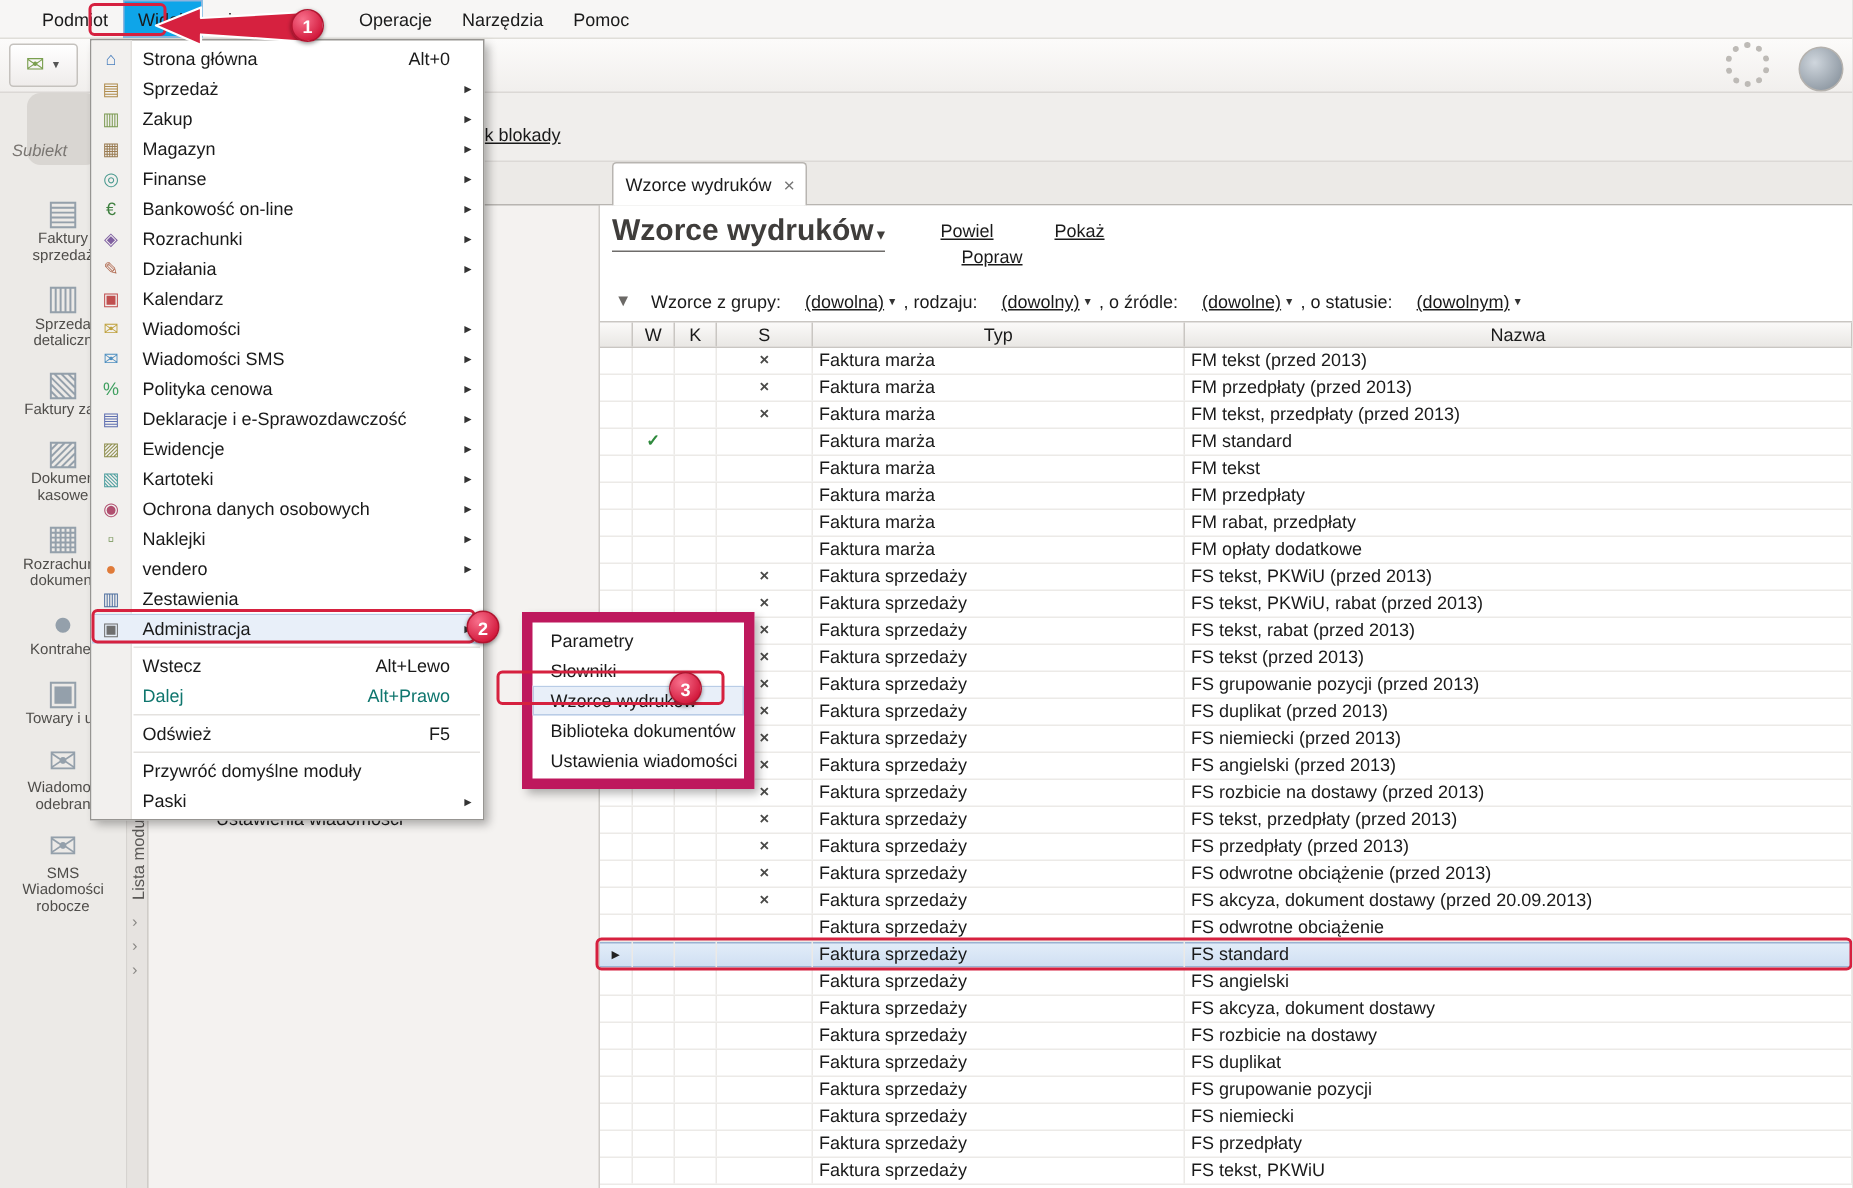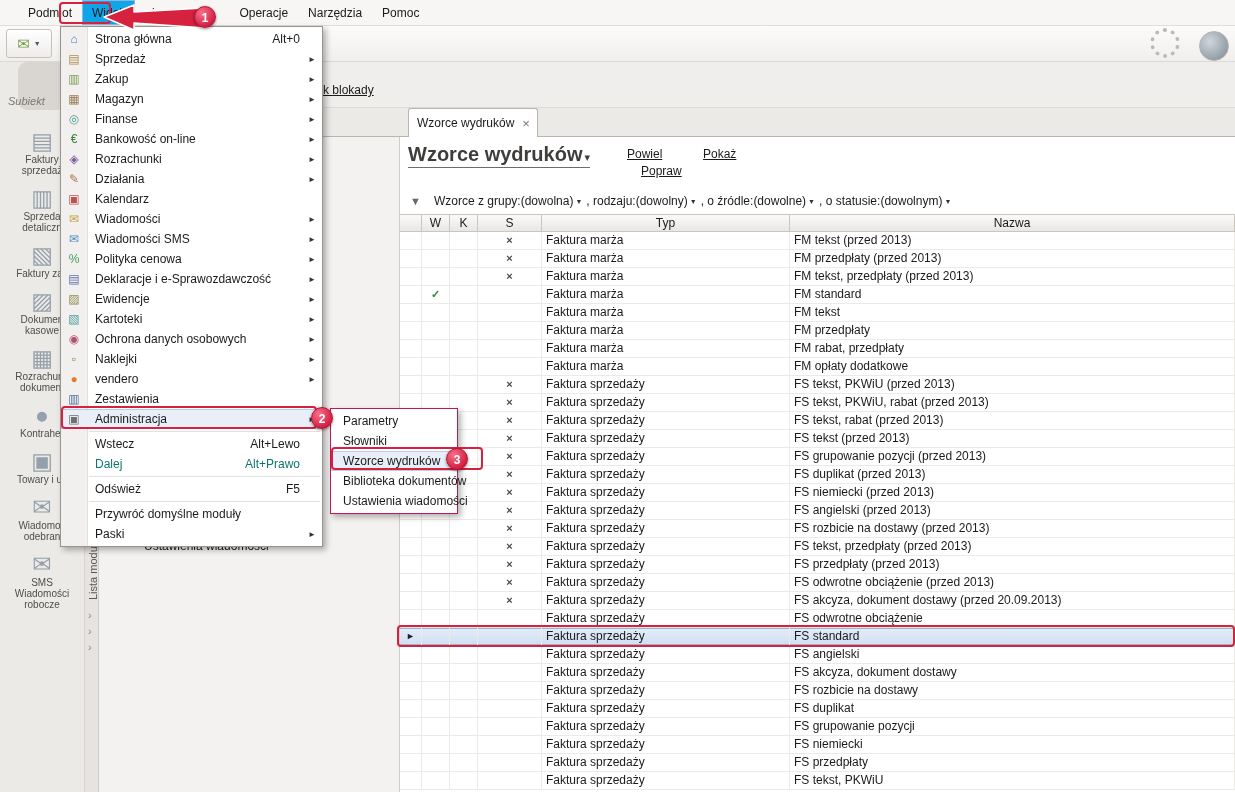--- a/index.html
+++ b/index.html
@@ -52,21 +52,21 @@
   .main{position:absolute;left:400px;top:137px;right:0;bottom:0;background:#fff;z-index:3}
   .page-title{position:absolute;left:8px;top:6px;font-size:20px;font-weight:bold;color:#3f3d3b;border-bottom:1px solid #6e6c6a;padding-bottom:1px;cursor:pointer;white-space:nowrap}
   .title-caret{font-size:11px;margin-left:2px;font-weight:normal}
   .action-link{position:absolute;text-decoration:underline;color:#1a1a1a;cursor:pointer}
   .lnk-powiel{left:227px;top:10px}
   .lnk-popraw{left:241px;top:27px}
   .lnk-pokaz{left:303px;top:10px}
   .filter-funnel{position:absolute;left:10px;top:58px;color:#6b6966;font-size:11px}
   .filter-row{position:absolute;left:30px;top:57px;display:flex;align-items:center;white-space:nowrap}
   .f-label{margin-left:4px}
-  .f-link{cursor:pointer;margin-left:0}
+  .f-link{text-decoration:underline;cursor:pointer;margin-left:16px}
   .f-caret{font-size:7px;color:#333;margin-left:2px;cursor:pointer}
 
   
   .grid{position:absolute;left:0;top:77px;right:0;bottom:0;overflow:hidden}
   .g-head,.g-row{display:grid;grid-template-columns:22px 28px 28px 64px 248px 1fr;height:18px}
   .g-head{background:linear-gradient(#fbfaf9,#e9e7e4);border-top:1px solid #c9c6c2;border-bottom:1px solid #c9c6c2}
   .g-head>div{border-right:1px solid #c9c6c2;text-align:center;line-height:16px;overflow:hidden;cursor:pointer}
   .g-row{border-bottom:1px solid #eceae7;cursor:pointer}
   .g-row>div{border-right:1px solid #eceae7;line-height:17px;overflow:hidden;white-space:nowrap}
   .cell-text{padding-left:4px}
@@ -79,21 +79,21 @@
   .menu{position:absolute;left:60px;top:26px;width:263px;background:#fff;border:1px solid #979592;box-shadow:3px 3px 6px rgba(0,0,0,.3);padding:2px 0;z-index:50}
   .menu::before{content:"";position:absolute;left:0;top:0;bottom:0;width:26px;background:#f2f0ee;border-right:1px solid #e3e1de}
   .m-item{position:relative;height:20px;display:flex;align-items:center;padding:0 22px 0 34px;cursor:default}
   .m-item.hl{background:#e8eff9;box-shadow:inset 0 0 0 1px #b9cce6}
   .m-item.dis,.m-item.dis .m-short{color:#0f766e}
   .m-icon{position:absolute;left:5px;width:16px;text-align:center;font-size:12px;line-height:16px}
   .m-label{flex:1;white-space:nowrap}
   .m-short{white-space:nowrap}
   .m-arrow{position:absolute;right:6px;font-size:8px;color:#333}
   .m-sep{height:1px;background:#e4e2df;margin:2px 2px 2px 28px;position:relative}
-  .submenu{position:absolute;left:330px;top:408px;width:128px;background:#fff;border:1px solid #be185d;box-shadow:3px 3px 6px rgba(0,0,0,.3);padding:2px 0;z-index:51}
+  .submenu{position:absolute;left:348px;top:408px;width:155px;background:#fff;border:7px solid #be185d;box-shadow:3px 3px 6px rgba(0,0,0,.3);padding:2px 0;z-index:51}
   .sm-item{height:20px;display:flex;align-items:center;padding:0 12px;cursor:default;white-space:nowrap}
   .sm-item.hl{background:#e8eff9;box-shadow:inset 0 0 0 1px #b9cce6}
 
   
   .ring{position:absolute;border:2px solid #d6213f;border-radius:4px;z-index:70;pointer-events:none}
   .ring-widok{left:59px;top:2px;width:52px;height:22px}
   .ring-admin{left:61px;top:406px;width:256px;height:23px}
   .ring-wzorce{left:331px;top:447px;width:152px;height:23px}
   .ring-row{left:397px;top:625px;width:838px;height:22px}
   .badge{position:absolute;width:22px;height:22px;border-radius:50%;background:radial-gradient(circle at 35% 30%,#f8708c,#d31a3d 75%);color:#fff;font-weight:bold;font-size:12px;text-align:center;line-height:22px;box-shadow:0 1px 3px rgba(0,0,0,.45);border:1px solid #b01530;z-index:72;pointer-events:none}

